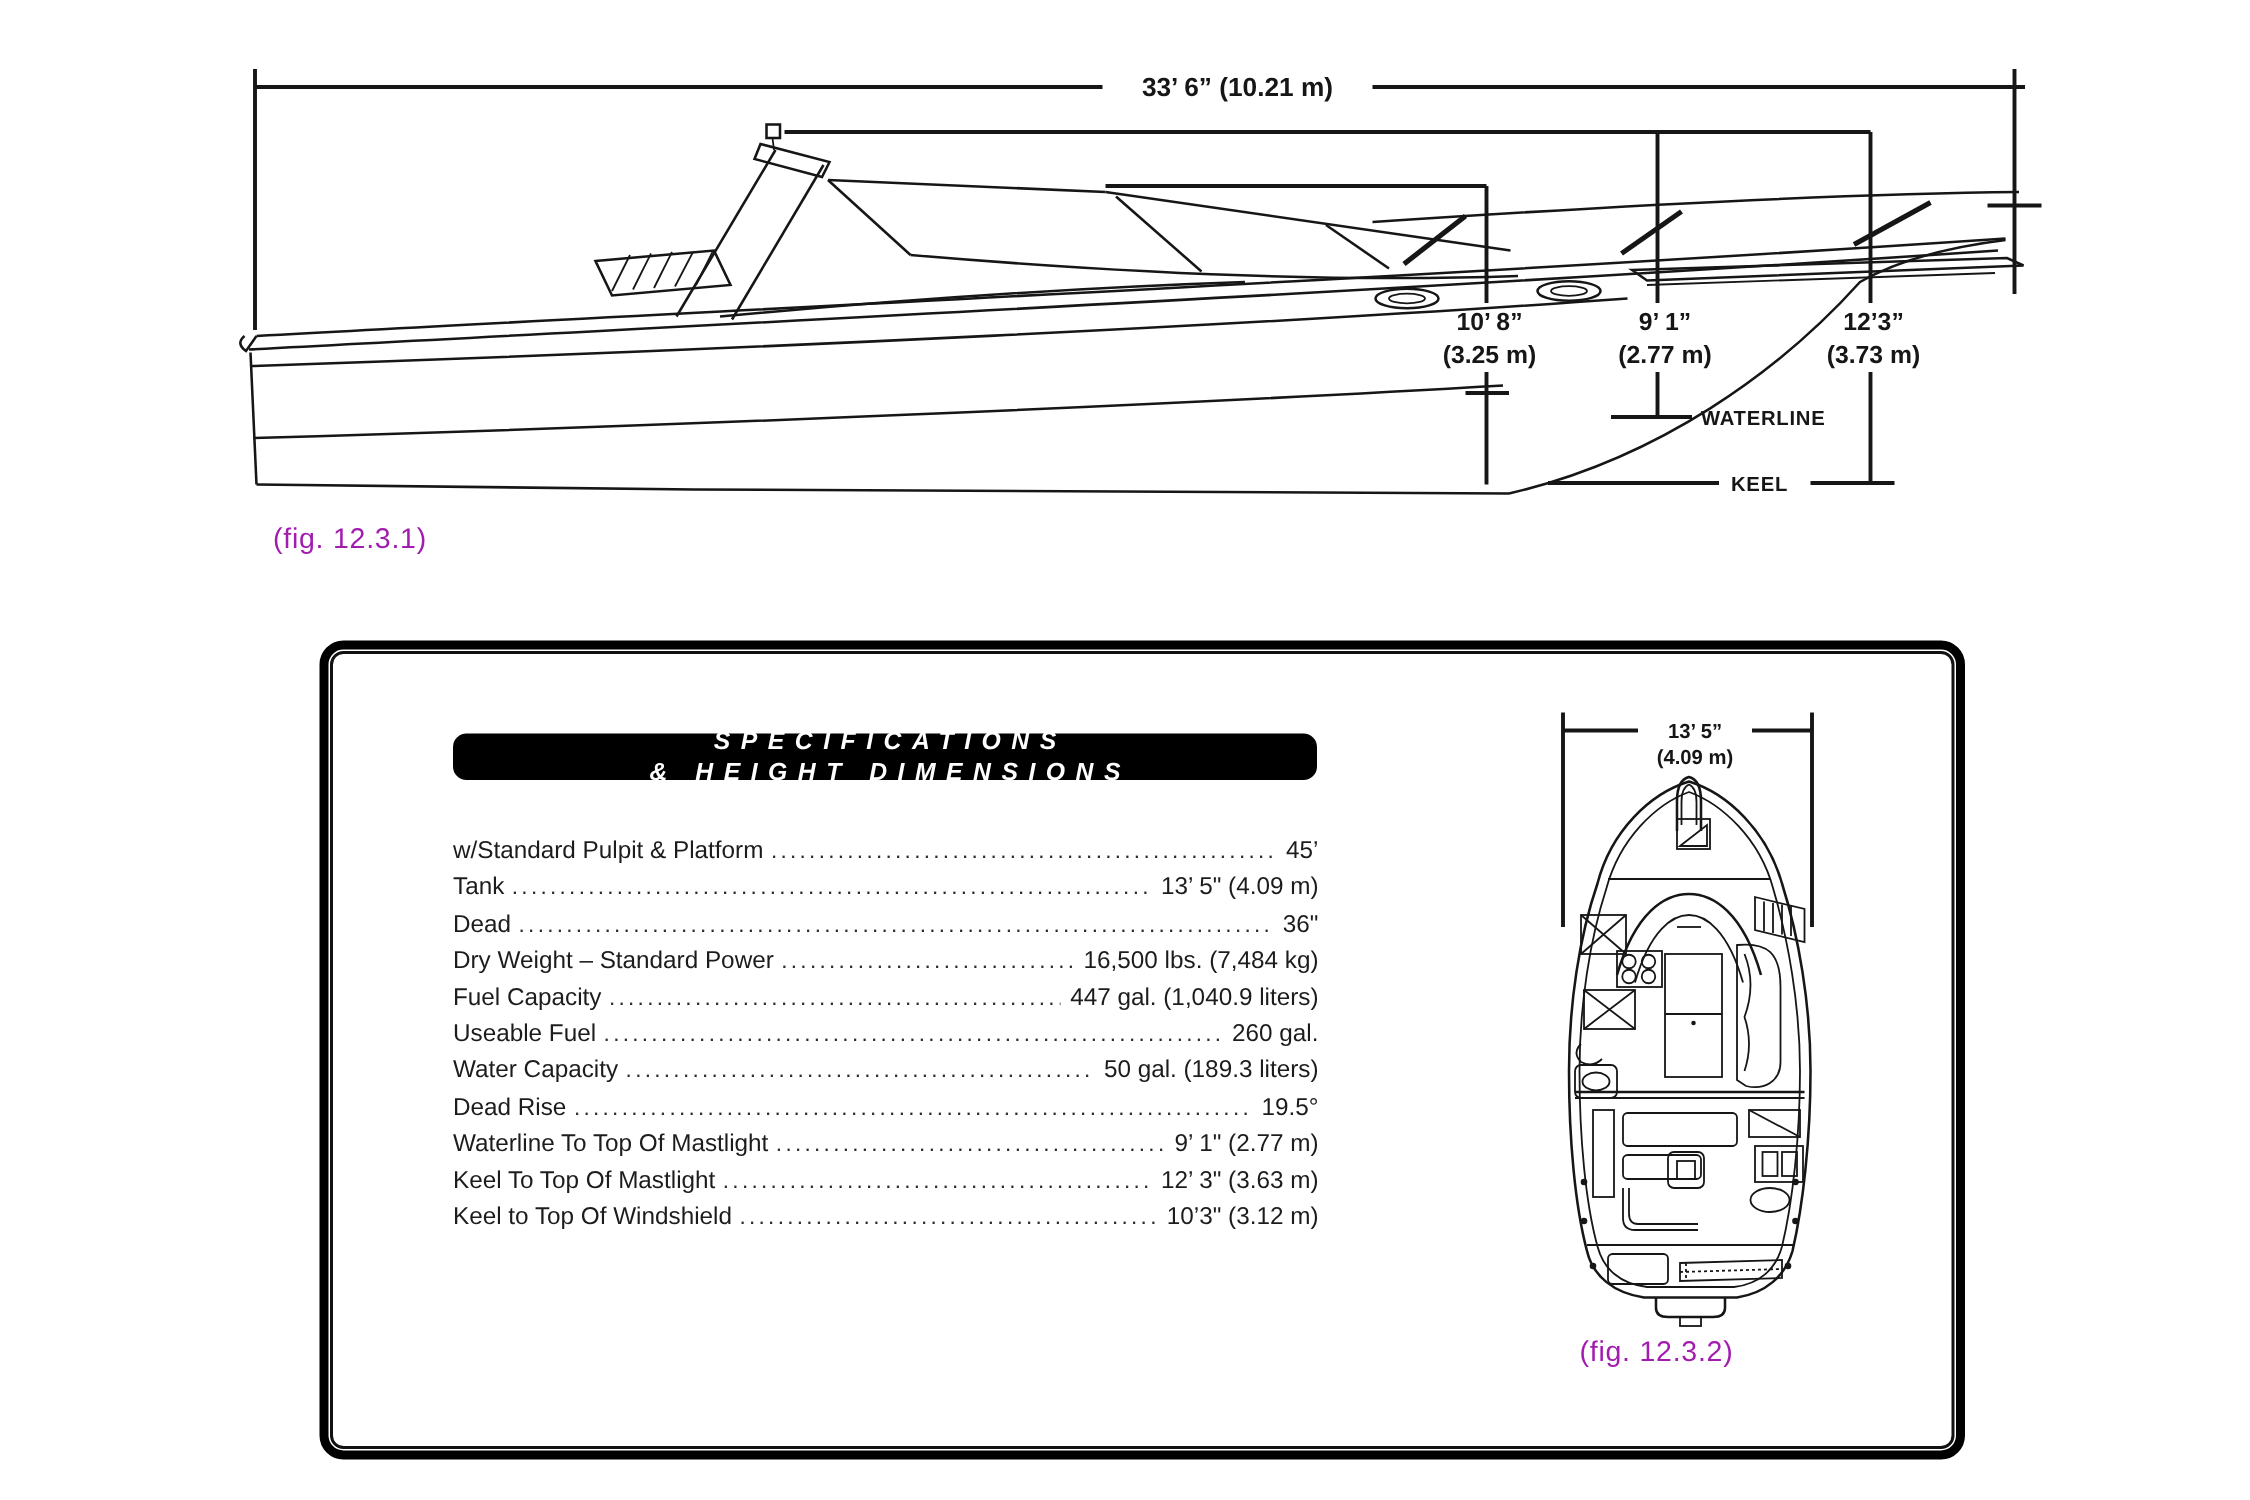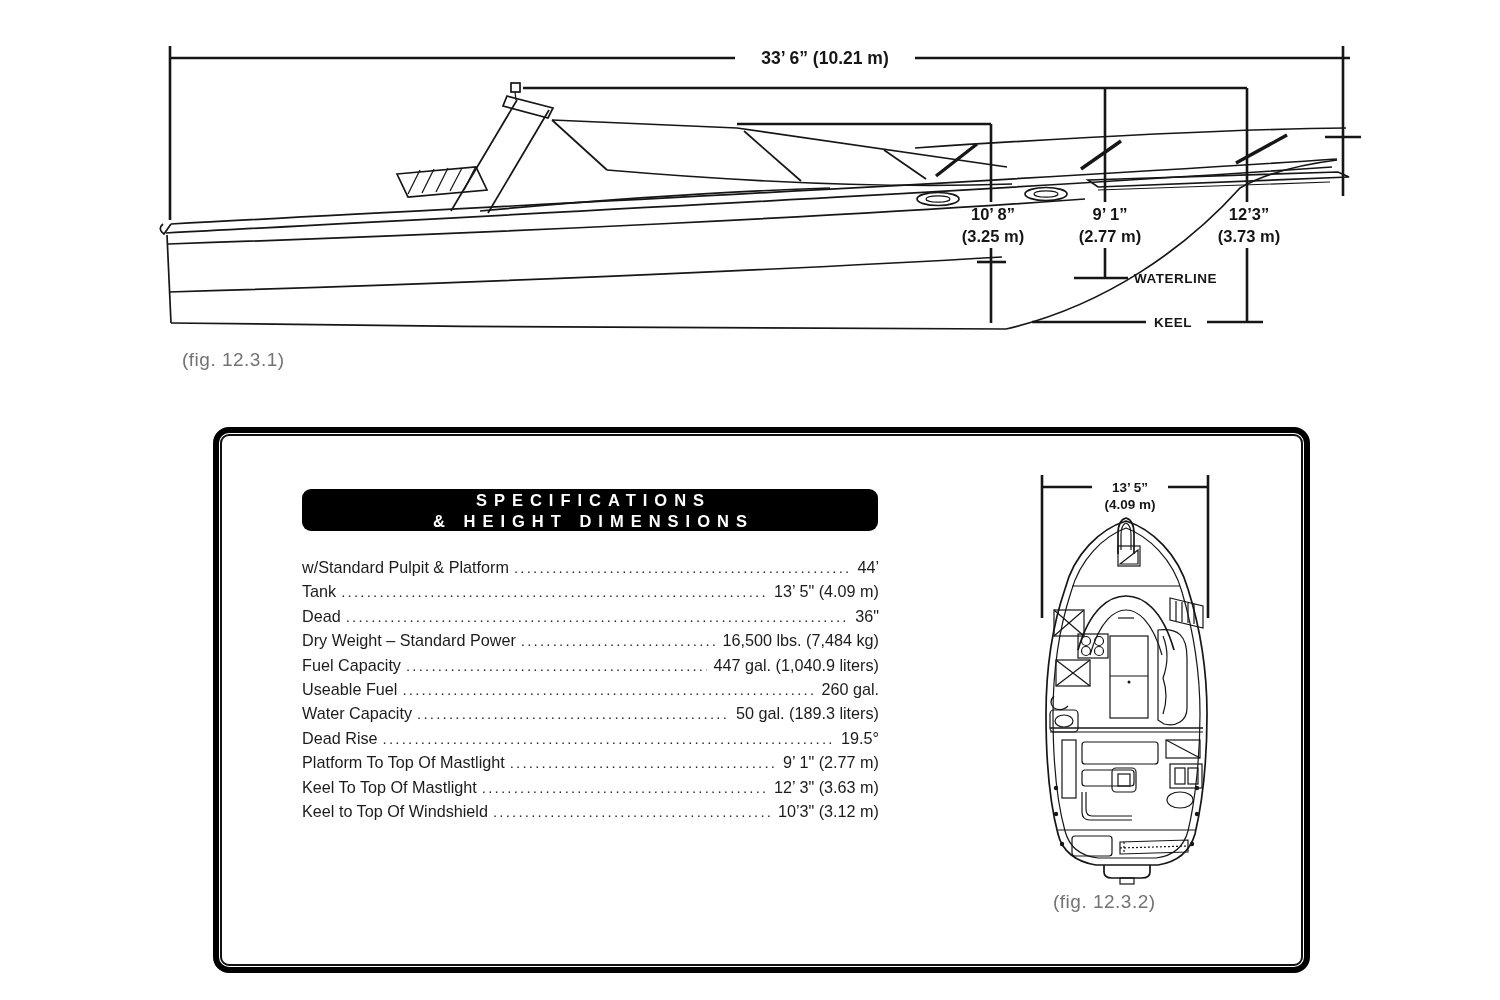--- a/index.html
+++ b/index.html
@@ -12,34 +12,34 @@
   svg .dim{stroke:#161616;fill:none;stroke-width:2.6;}
   svg .thin{stroke:#161616;fill:none;stroke-width:1.2;}
   svg .bold{stroke:#161616;fill:none;stroke-width:3.4;}
   svg .fillblk{fill:#161616;stroke:none;}
   svg text{fill:#161616;stroke:none;font-family:"Liberation Sans",sans-serif;}
   .dim-text{font-size:16.5px;font-weight:bold;}
   .dim-text-lg{font-size:17.5px;font-weight:bold;}
   .dim-text-sm{font-size:13.5px;font-weight:bold;letter-spacing:0.5px;}
   .dim-text-tv{font-size:13.5px;font-weight:bold;}
   .fig-caption{
-    position:absolute;font-size:19px;color:#737373;letter-spacing:0.5px;white-space:nowrap;
+    position:absolute;font-size:19px;color:#a21caf;letter-spacing:0.5px;white-space:nowrap;
   }
   
   .spec-box{
     position:absolute;left:213px;top:427px;width:1085px;height:534px;
     border:6px solid #000;border-radius:16px;background:#fff;
   }
   .spec-box-inner{
     position:absolute;inset:1px;border:2px solid #111;border-radius:9px;
   }
   .spec-header{
-    position:absolute;left:83px;top:56px;width:576px;height:42px;
+    position:absolute;left:83px;top:56px;width:576px;height:31px;
     background:#000;border-radius:9px;color:#fff;text-align:center;
-    display:flex;flex-direction:column;justify-content:center;gap:1px;
+    display:flex;flex-direction:column;justify-content:center;gap:1px;font-style:italic;
   }
   .spec-header div{
     font-size:16.5px;font-weight:bold;letter-spacing:7px;line-height:20px;white-space:nowrap;
     text-indent:7px;
   }
   .spec-rows{
     position:absolute;left:83px;top:125px;width:577px;
   }
   .spec-row{
     display:flex;align-items:baseline;height:24.4px;font-size:16.2px;color:#1c1c1c;
@@ -151,21 +151,21 @@
 
     <div class="spec-header">
       <div>SPECIFICATIONS</div>
       <div>&amp; HEIGHT DIMENSIONS</div>
     </div>
 
     <div class="spec-rows">
         <div class="spec-row">
           <span class="spec-label">w/Standard Pulpit &amp; Platform</span>
           <span class="spec-leader"></span>
-          <span class="spec-value">44’</span>
+          <span class="spec-value">45’</span>
         </div>
         <div class="spec-row">
           <span class="spec-label">Tank</span>
           <span class="spec-leader"></span>
           <span class="spec-value">13’ 5" (4.09 m)</span>
         </div>
         <div class="spec-row">
           <span class="spec-label">Dead</span>
           <span class="spec-leader"></span>
           <span class="spec-value">36"</span>
@@ -189,21 +189,21 @@
           <span class="spec-label">Water Capacity</span>
           <span class="spec-leader"></span>
           <span class="spec-value">50 gal. (189.3 liters)</span>
         </div>
         <div class="spec-row">
           <span class="spec-label">Dead Rise</span>
           <span class="spec-leader"></span>
           <span class="spec-value">19.5°</span>
         </div>
         <div class="spec-row">
-          <span class="spec-label">Platform To Top Of Mastlight</span>
+          <span class="spec-label">Waterline To Top Of Mastlight</span>
           <span class="spec-leader"></span>
           <span class="spec-value">9’ 1" (2.77 m)</span>
         </div>
         <div class="spec-row">
           <span class="spec-label">Keel To Top Of Mastlight</span>
           <span class="spec-leader"></span>
           <span class="spec-value">12’ 3" (3.63 m)</span>
         </div>
         <div class="spec-row">
           <span class="spec-label">Keel to Top Of Windshield</span>

